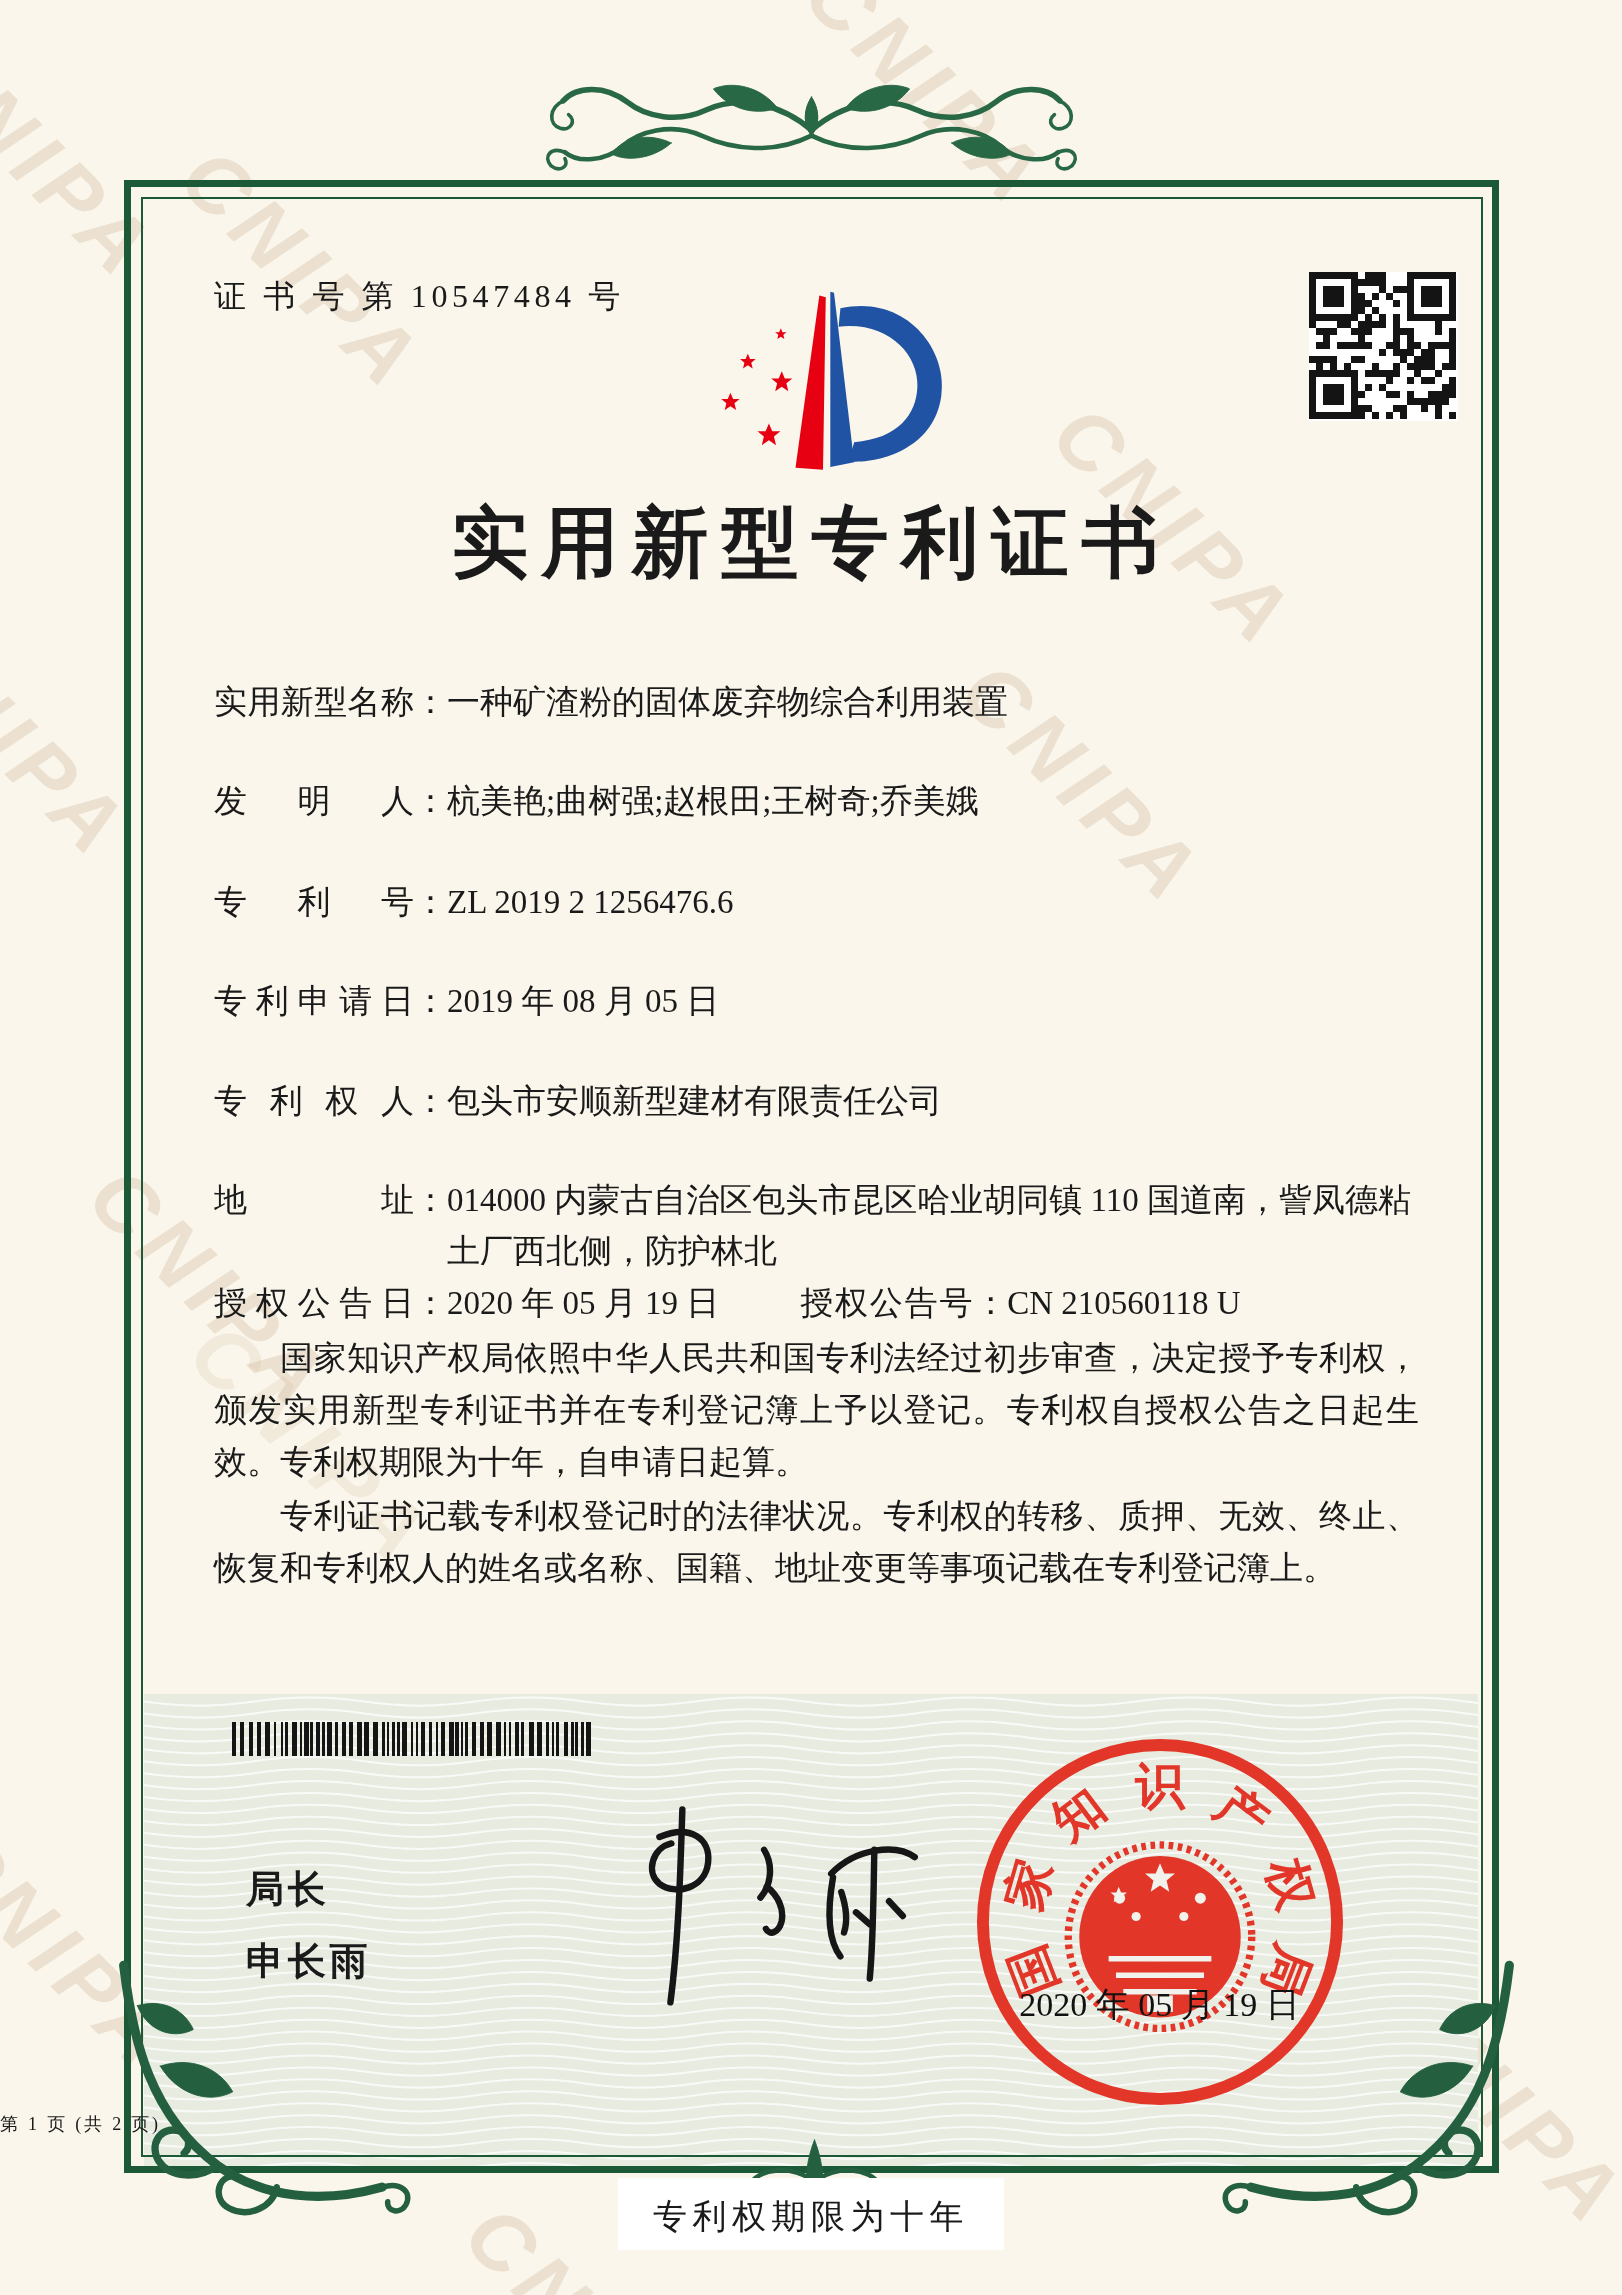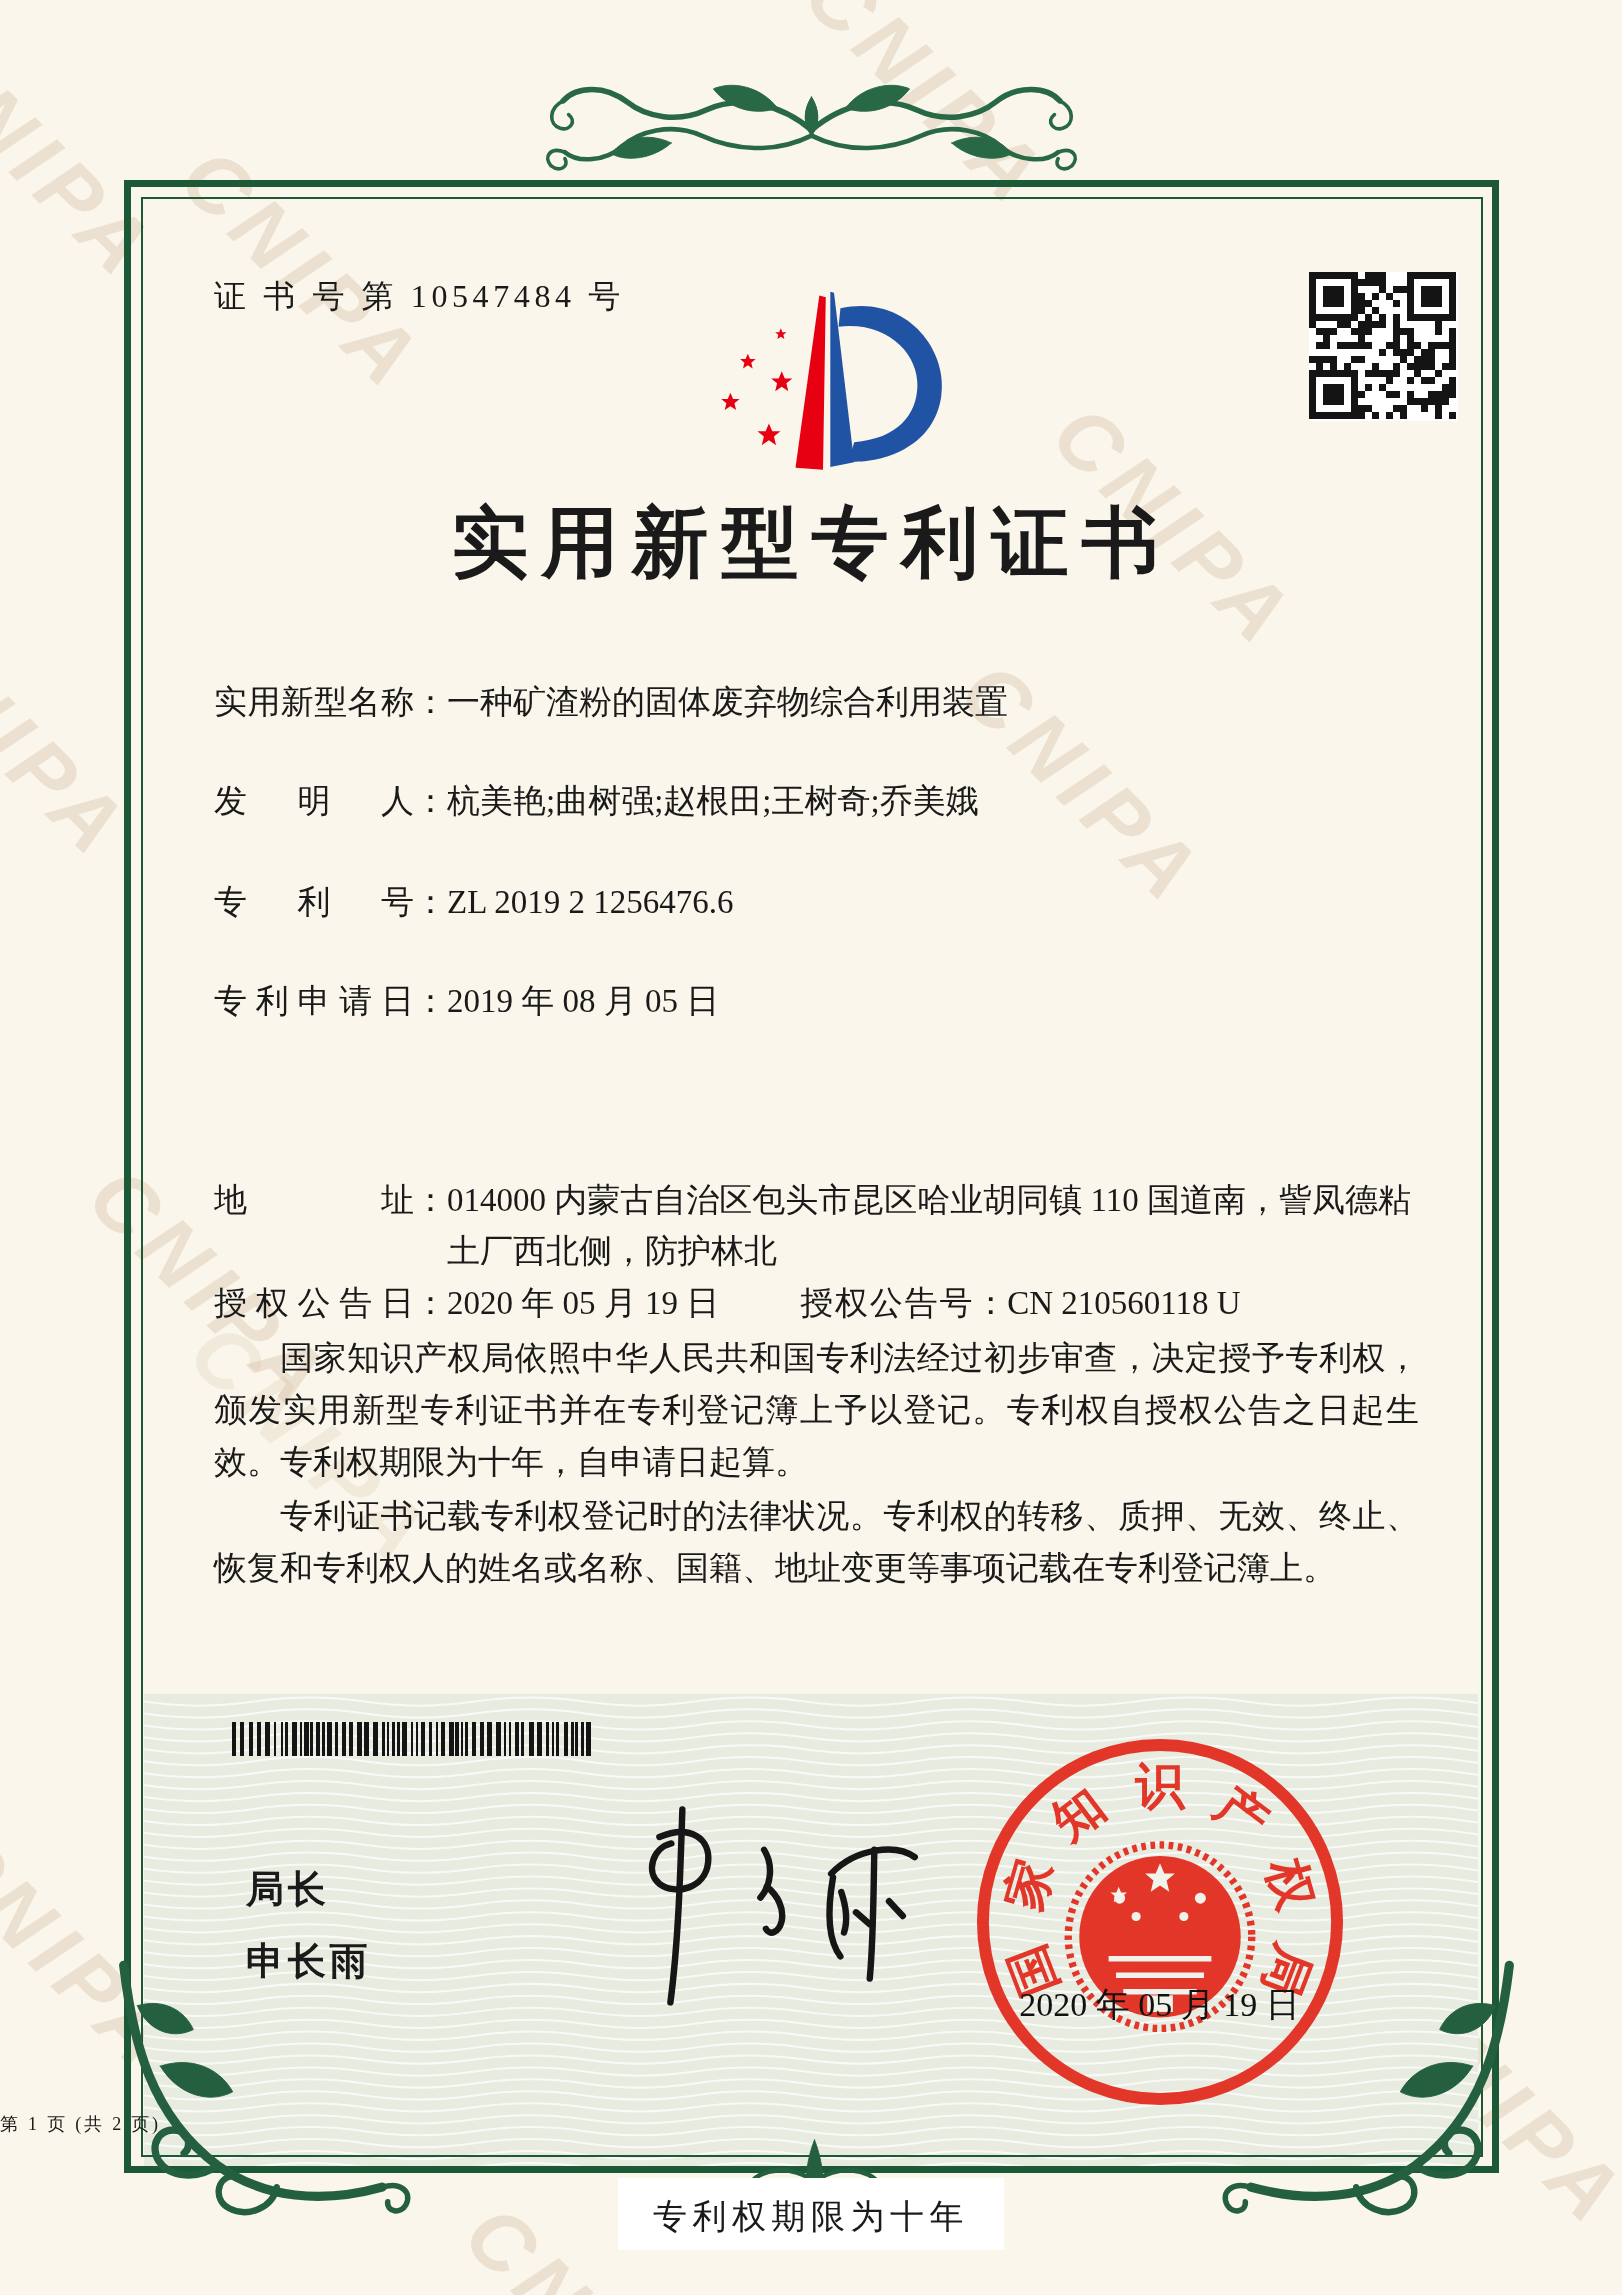--- a/index.html
+++ b/index.html
@@ -396,20 +396,23 @@
   </div>
   <div class="frow r2">
     <span class="flabel">发明人</span><span class="fcolon">：</span><span class="fvalue">杭美艳;曲树强;赵根田;王树奇;乔美娥</span>
   </div>
   <div class="frow r3">
     <span class="flabel">专利号</span><span class="fcolon">：</span><span class="fvalue">ZL 2019 2 1256476.6</span>
   </div>
   <div class="frow r4">
     <span class="flabel">专利申请日</span><span class="fcolon">：</span><span class="fvalue">2019 年 08 月 05 日</span>
   </div>
+  <div class="frow r5">
+    <span class="flabel">专利权人</span><span class="fcolon">：</span><span class="fvalue">包头市安顺新型建材有限责任公司</span>
+  </div>
   <div class="frow r6">
     <span class="flabel">地址</span><span class="fcolon">：</span><span class="fvalue">014000 内蒙古自治区包头市昆区哈业胡同镇 110 国道南，訾凤德粘土厂西北侧，防护林北</span>
   </div>
   <div class="frow r7">
     <span class="flabel">授权公告日</span><span class="fcolon">：</span><span>2020 年 05 月 19 日</span><span class="grant2"><span class="glabel">授权公告号</span><span>：</span><span>CN 210560118 U</span></span>
   </div>
 
   <div class="para p2">专利证书记载专利权登记时的法律状况。专利权的转移、质押、无效、终止、恢复和专利权人的姓名或名称、国籍、地址变更等事项记载在专利登记簿上。</div>
   <div class="para p1">国家知识产权局依照中华人民共和国专利法经过初步审查，决定授予专利权，颁发实用新型专利证书并在专利登记簿上予以登记。专利权自授权公告之日起生效。专利权期限为十年，自申请日起算。</div>
 

